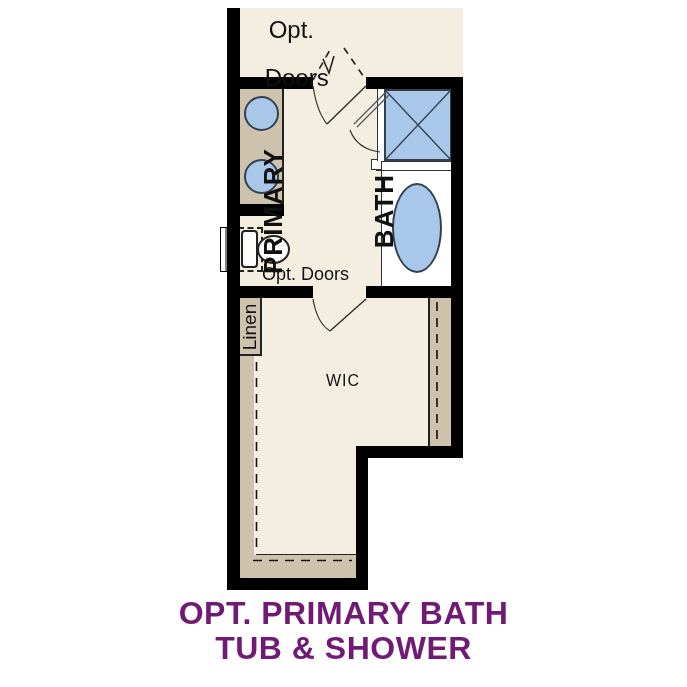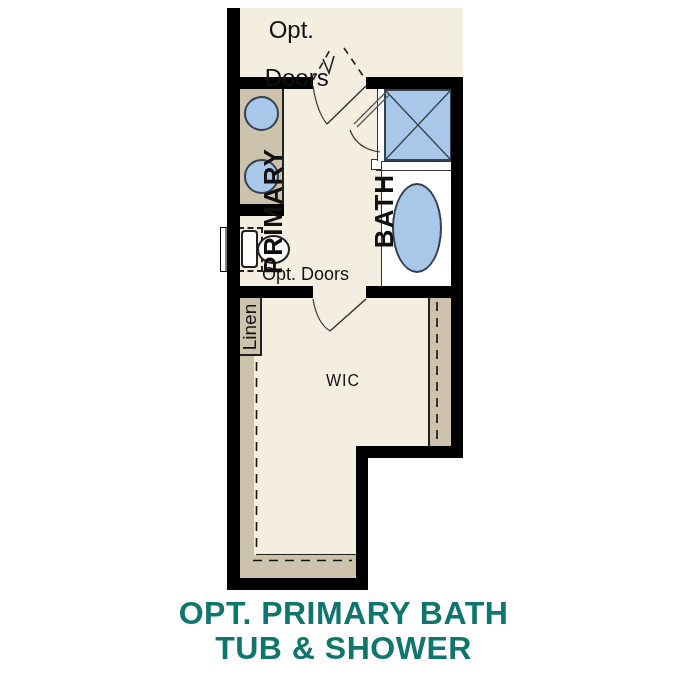--- a/index.html
+++ b/index.html
@@ -17,21 +17,21 @@
   .lbl{position:absolute;white-space:pre;color:#101010;}
   .lbl-opt-doors{left:238px;top:18px;width:76px;text-align:right;
     font-size:24px;line-height:24px;}
   .lbl-primary-bath{left:329px;top:211px;transform:translate(-50%,-50%) rotate(-90deg);
     font-size:26px;line-height:37px;font-weight:bold;letter-spacing:1px;text-align:center;}
   .lbl-opt-linen{left:262px;top:264px;font-size:18px;}
   .lbl-linen{left:250px;top:327px;transform:translate(-50%,-50%) rotate(-90deg);
     font-size:19px;}
   .lbl-wic{left:343px;top:381px;transform:translate(-50%,-50%);font-size:16px;letter-spacing:1px;}
   .title{position:absolute;left:0;top:596px;width:687px;text-align:center;
-    font-weight:bold;font-size:32px;line-height:35px;letter-spacing:0.5px;color:#0f766e;}
+    font-weight:bold;font-size:32px;line-height:35px;letter-spacing:0.5px;color:#701a75;}
   .sink{position:absolute;width:35px;height:35px;border-radius:50%;
     background:var(--fixture,#a9c8e9);border:2px solid #33404f;box-sizing:border-box;}
   .tub-basin{position:absolute;left:392px;top:183px;width:50px;height:90px;border-radius:50%;
     background:var(--fixture,#a9c8e9);border:2px solid #33404f;box-sizing:border-box;}
   .tank{position:absolute;left:241px;top:230px;width:17px;height:38px;background:#fff;
     border:2px solid #222;border-radius:4px;box-sizing:border-box;}
   .bowl{position:absolute;left:257px;top:235px;width:33px;height:29px;background:#fff;
     border:2px solid #222;border-radius:50%;box-sizing:border-box;}
   .opt-linen-box{position:absolute;left:238px;top:227px;width:25px;height:45px;
     border:2px dashed #222;box-sizing:border-box;}

